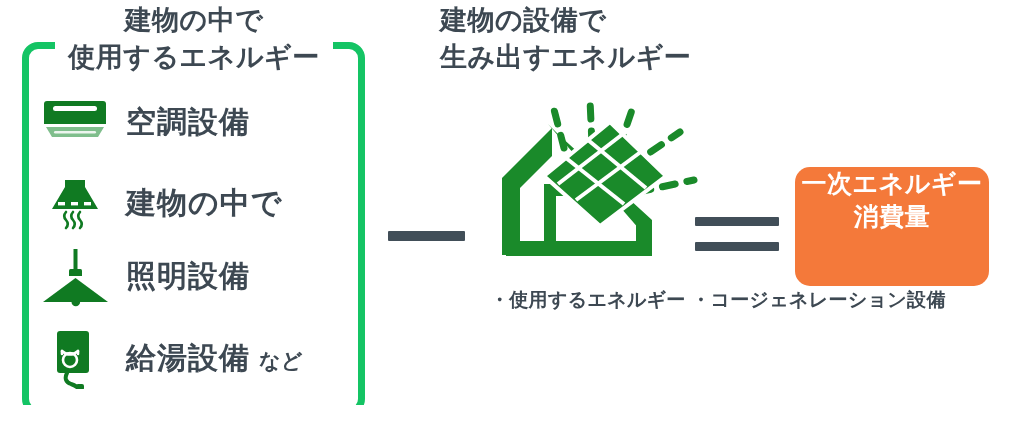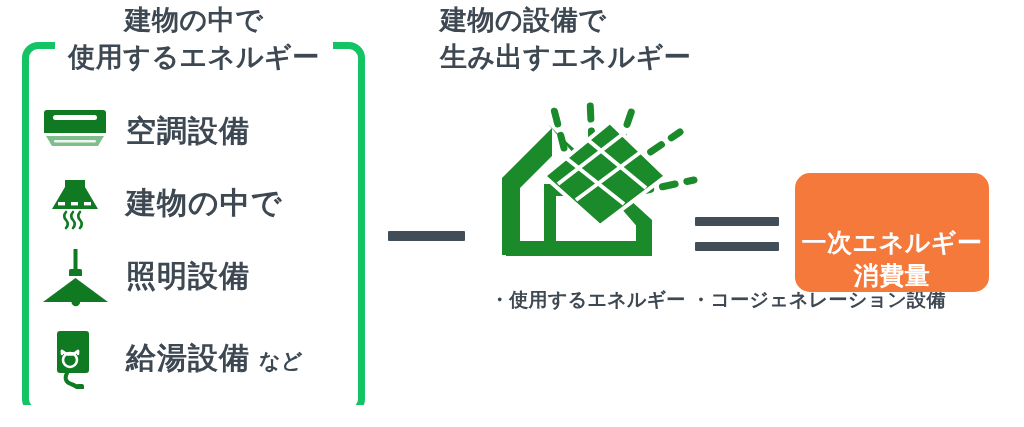--- a/index.html
+++ b/index.html
@@ -148,27 +148,27 @@
     background: #414e58;
     border-radius: 1px;
   }
   .op-equals span.bar1 { top: 0; }
   .op-equals span.bar2 { top: 25px; }
 
   
   .result-box {
     position: absolute;
     left: 795px;
-    top: 173px;
+    top: 167px;
     width: 194px;
     height: 119px;
     background: #f4793a;
     border-radius: 15px;
     display: flex;
-    align-items: flex-end;
+    align-items: flex-start;
     justify-content: center;
     text-align: center;
   }
   .result-text {
     font-size: 25px;
     font-weight: bold;
     color: #ffffff;
     line-height: 1.32;
     letter-spacing: 0.5px;
     white-space: pre-line;
@@ -178,21 +178,21 @@
 <body>
 
 <div id="stage">
 
   <div class="left-title">建物の中で
 使用するエネルギー</div>
 
   <div class="bracket"></div>
   <div class="bracket-gap"></div>
 
-  <div class="item" style="top:100px">
+  <div class="item" style="top:91px">
     <div class="item-icon">
       <svg viewBox="0 0 76 62" width="76" height="62" aria-hidden="true">
         <rect x="4" y="10" width="62" height="26" rx="3" fill="#107a22"></rect>
         <rect x="13" y="15" width="44" height="5" rx="2.5" fill="#ffffff"></rect>
         <rect x="4" y="33" width="62" height="5" fill="#ffffff"></rect>
         <path d="M6 36 h58 l-6 10 h-46 z" fill="#7fbe8c"></path>
         <rect x="14" y="40" width="42" height="2.6" rx="1.3" fill="#ffffff" opacity="0.85"></rect>
       </svg>
     </div>
     <div class="item-label">

